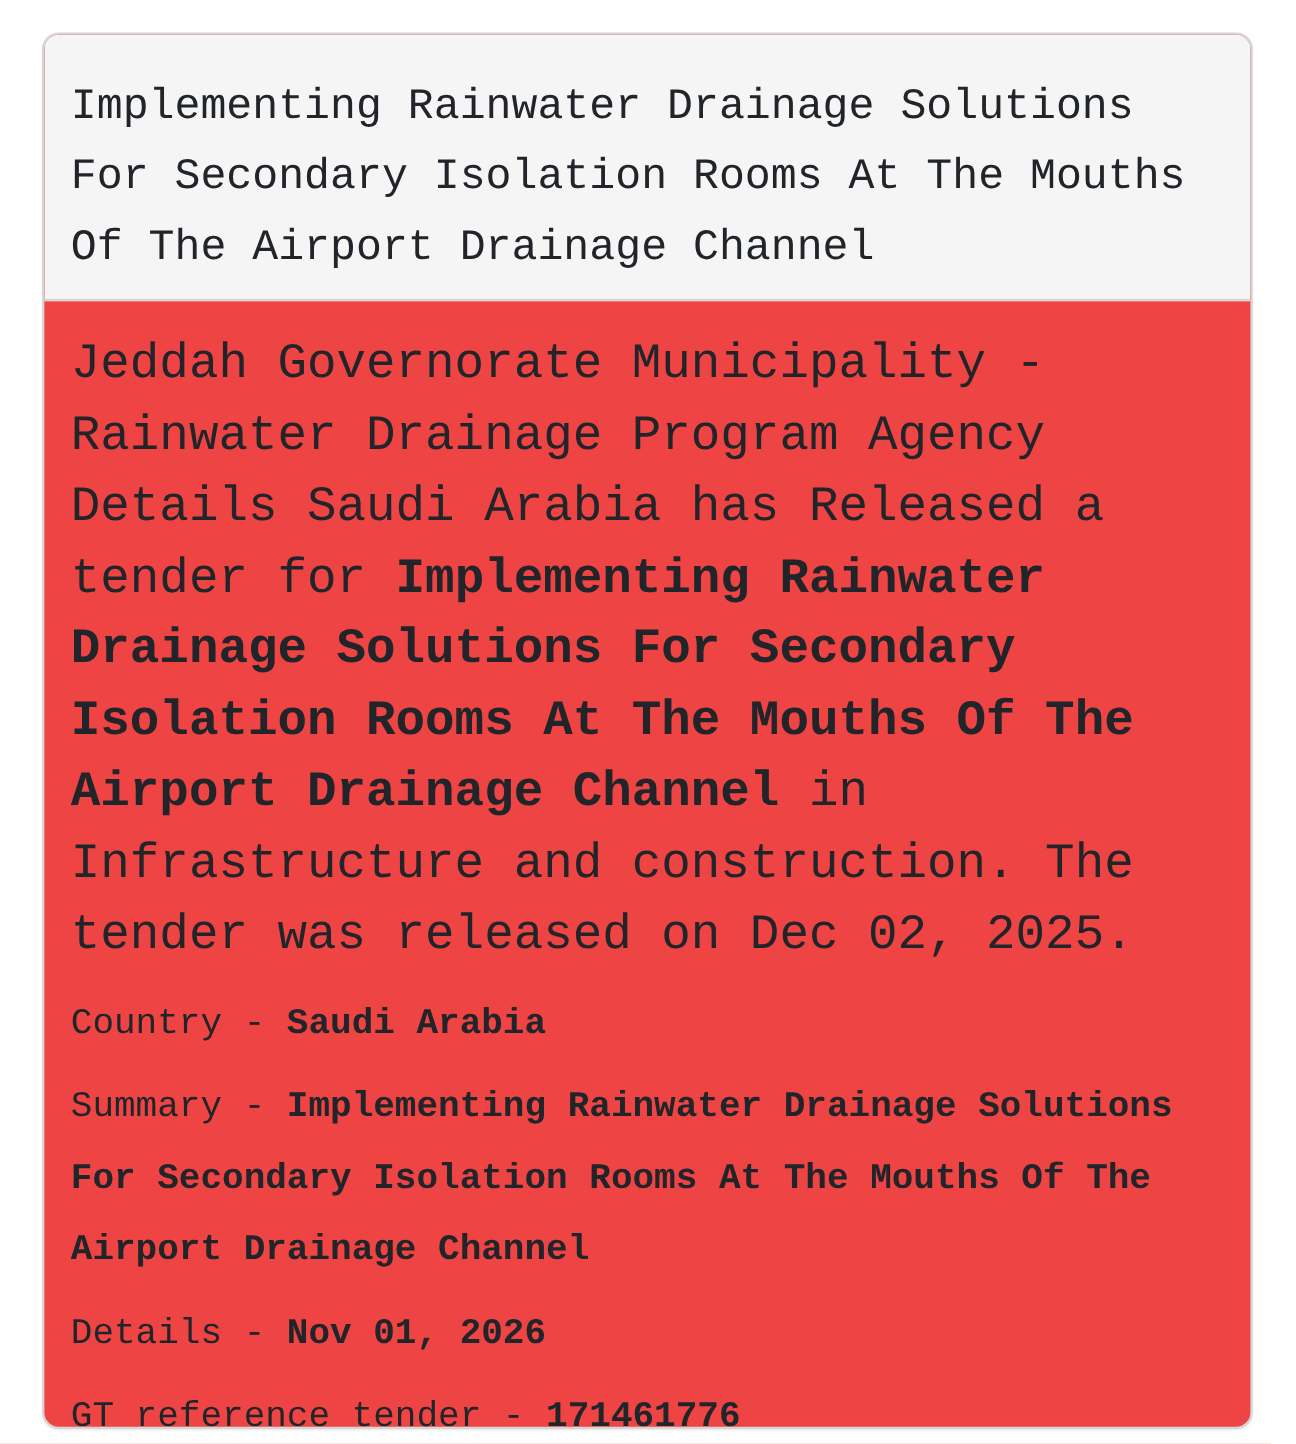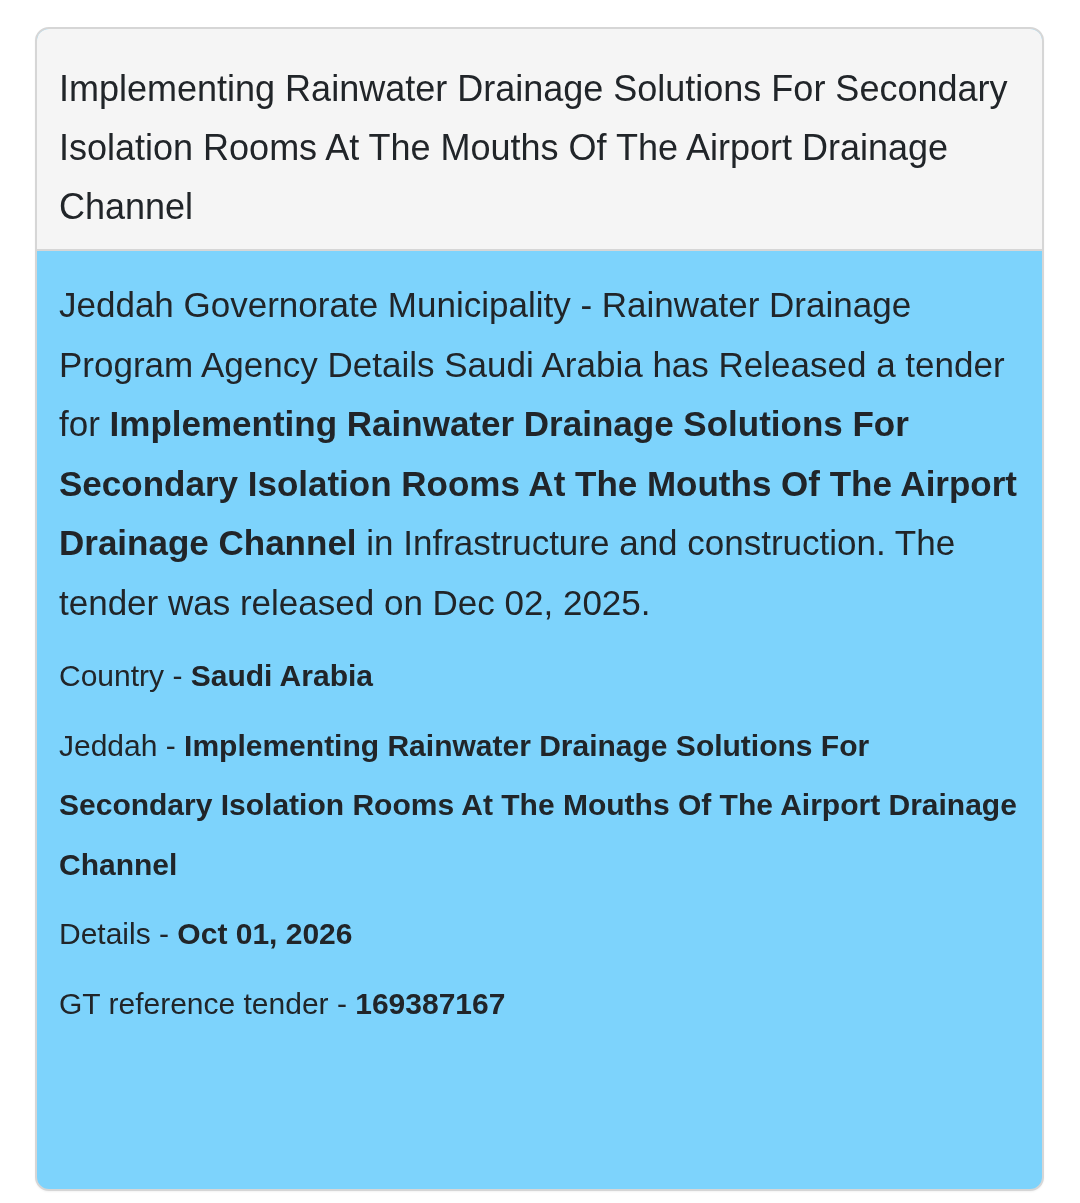--- a/index.html
+++ b/index.html
@@ -1,37 +1,37 @@
 <!DOCTYPE html>
 <html><head>
 <meta charset="utf-8">
 <style>
   html, body { margin: 0; padding: 0; background: #ffffff; }
   body { width: 1080px; height: 1203px; position: relative; overflow: hidden;
          font-family: "Liberation Sans", "DejaVu Sans", sans-serif; color: #212529; }
   .card { position: absolute; left: 35px; top: 27px; width: 1009px; height: 1164px;
           border: 2px solid #d6d6d6; border-radius: 14px; box-sizing: border-box;
-          overflow: hidden; background: #7dd3fc; box-shadow: 0 1px 2px rgba(0,0,0,0.05); }
+          overflow: hidden; background: #ef4444; box-shadow: 0 1px 2px rgba(0,0,0,0.05); font-family: Liberation Mono, monospace; }
   .card-header { background: #f5f5f5; border-bottom: 2px solid #d6d6d6;
                  padding: 30px 22px 26px 22px; height: 222px; box-sizing: border-box; }
   .card-header .title { font-size: 36px; line-height: 59px; margin: 0; font-weight: normal; color: #212529; }
   .card-body { padding: 24px 22px 0 22px; }
-  .desc { font-size: 35px; line-height: 59.5px; margin: 0 0 14px 0; font-weight: 500; }
+  .desc { font-size: 41px; line-height: 59.5px; margin: 0 0 14px 0; font-weight: 500; }
   .desc b { font-weight: bold; }
   .field { font-size: 30px; line-height: 59.5px; margin: 0 0 10px 0; }
   .field .val { font-weight: bold; }
 </style>
 </head>
 <body>
 
 <div class="card">
   <div class="card-header">
     <h1 class="title">Implementing Rainwater Drainage Solutions For Secondary Isolation Rooms At The Mouths Of The Airport Drainage Channel</h1>
   </div>
   <div class="card-body">
     <p class="desc"><span>Jeddah Governorate Municipality - Rainwater Drainage Program Agency Details Saudi Arabia has Released a tender for </span><b>Implementing Rainwater Drainage Solutions For Secondary Isolation Rooms At The Mouths Of The Airport Drainage Channel</b><span> in Infrastructure and construction. The tender was released on Dec 02, 2025.</span></p>
 
     <p class="field"><span>Country - </span><span class="val">Saudi Arabia</span></p>
-    <p class="field"><span>Jeddah - </span><span class="val">Implementing Rainwater Drainage Solutions For Secondary Isolation Rooms At The Mouths Of The Airport Drainage Channel</span></p>
-    <p class="field"><span>Details - </span><span class="val">Oct 01, 2026</span></p>
-    <p class="field"><span>GT reference tender - </span><span class="val">169387167</span></p>
+    <p class="field"><span>Summary - </span><span class="val">Implementing Rainwater Drainage Solutions For Secondary Isolation Rooms At The Mouths Of The Airport Drainage Channel</span></p>
+    <p class="field"><span>Details - </span><span class="val">Nov 01, 2026</span></p>
+    <p class="field"><span>GT reference tender - </span><span class="val">171461776</span></p>
   </div>
 </div>
 
 </body></html>

